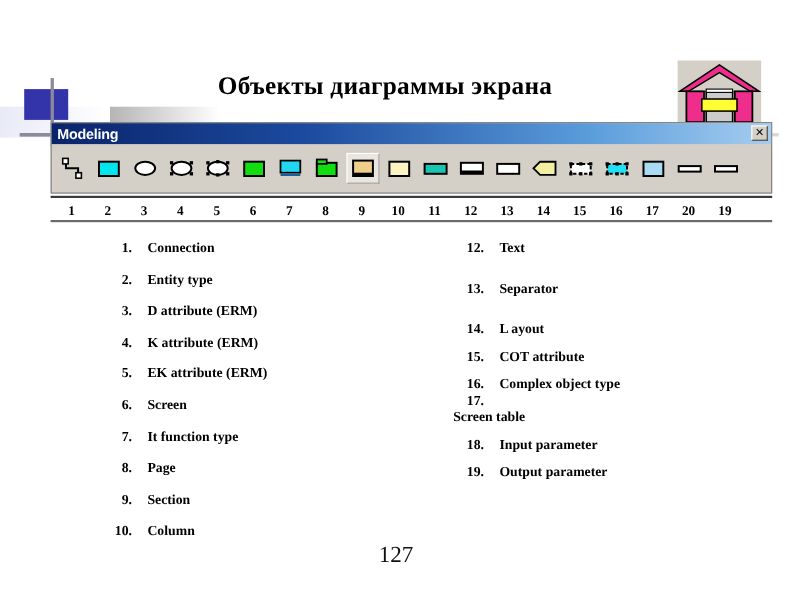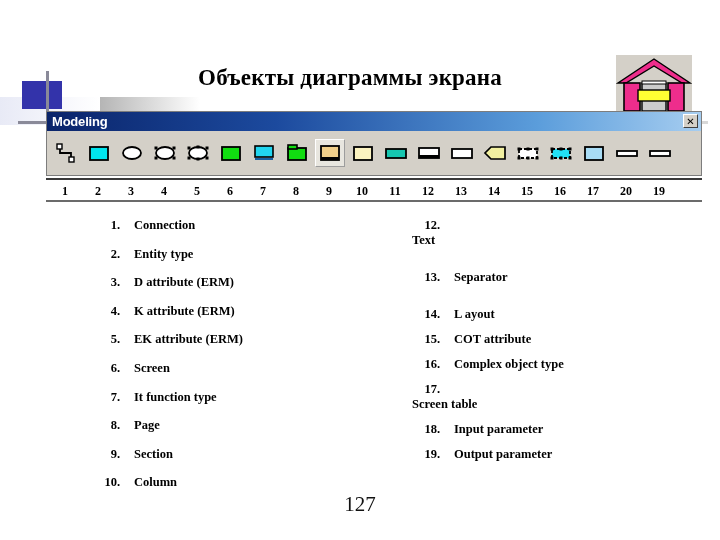--- a/index.html
+++ b/index.html
@@ -436,37 +436,37 @@
       <div class="legend-item" style="margin-bottom: 13.6px;">
         <span class="legend-num">9.</span>
         <span class="legend-label">Section</span>
       </div>
       <div class="legend-item" style="margin-bottom: 13.6px;">
         <span class="legend-num">10.</span>
         <span class="legend-label">Column</span>
       </div>
     </div>
   <div class="legend-col" id="legend-col-right">
-      <div class="legend-item" style="margin-bottom: 22px; flex-direction: column;">
+      <div class="legend-item" style="margin-bottom: 22px;">
         <span class="legend-num">12.</span>
         <span class="legend-label">Text</span>
       </div>
       <div class="legend-item" style="margin-bottom: 22px;">
         <span class="legend-num">13.</span>
         <span class="legend-label">Separator</span>
       </div>
       <div class="legend-item" style="margin-bottom: 10px;">
         <span class="legend-num">14.</span>
         <span class="legend-label">L ayout</span>
       </div>
       <div class="legend-item" style="margin-bottom: 10px;">
         <span class="legend-num">15.</span>
         <span class="legend-label">COT attribute</span>
       </div>
-      <div class="legend-item" style="margin-bottom: 10px;">
+      <div class="legend-item" style="">
         <span class="legend-num">16.</span>
         <span class="legend-label">Complex object type</span>
       </div>
       <div class="legend-item" style="margin-bottom: 10px; flex-direction: column;">
         <span class="legend-num">17.</span>
         <span class="legend-label">Screen table</span>
       </div>
       <div class="legend-item" style="margin-bottom: 10px;">
         <span class="legend-num">18.</span>
         <span class="legend-label">Input parameter</span>

